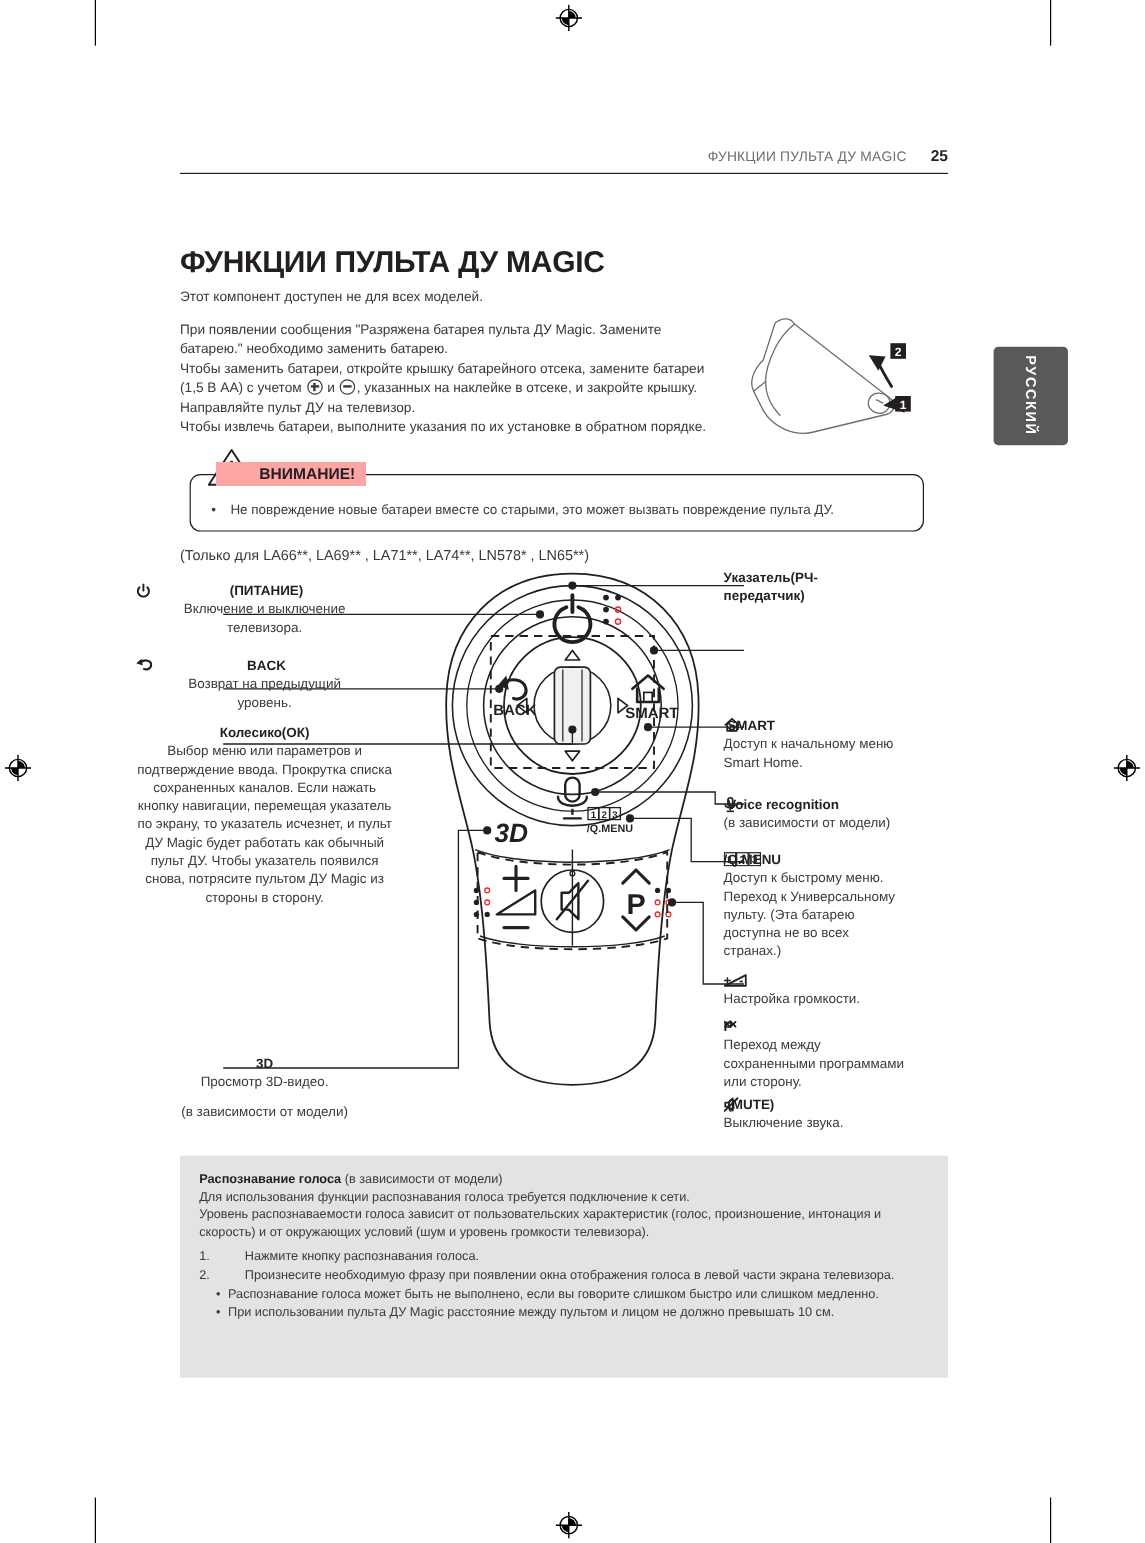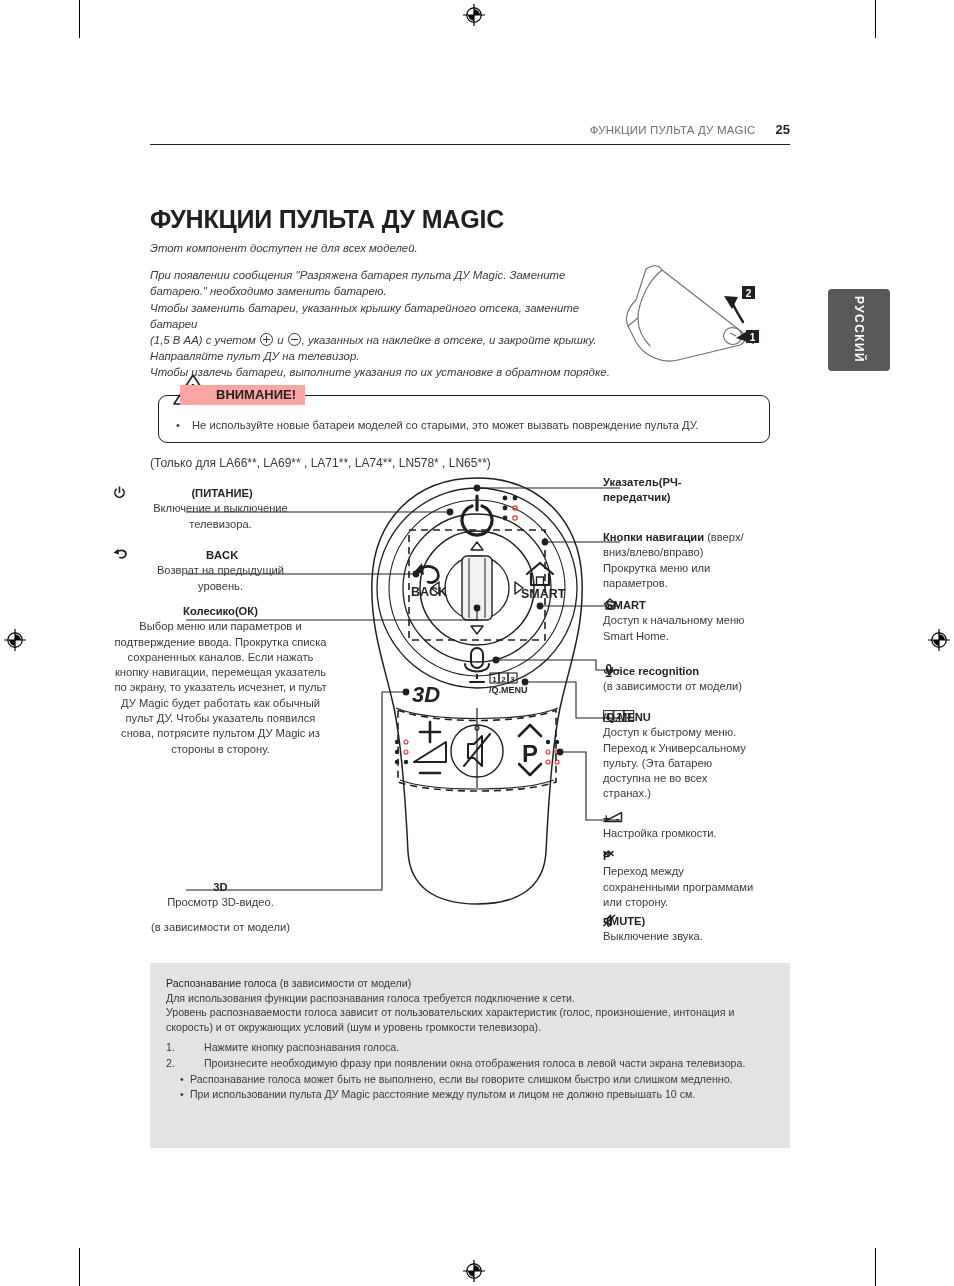--- a/index.html
+++ b/index.html
@@ -26,21 +26,21 @@
   .header-rule{position:absolute;left:150px;top:144px;width:640px;height:1.4px;background:#231f20;}
 
   
   .chapter-title{
     position:absolute;left:150px;top:188px;
     font-size:25px;font-weight:bold;letter-spacing:-0.2px;color:#231f20;
   }
 
   
   .intro{position:absolute;left:150px;top:240px;width:470px;font-size:11.4px;line-height:16.2px;color:#3a3a3c;}
-  .intro p{margin:0 0 11px 0;font-style:italic;}
+  .intro p{margin:0 0 11px 0;}
   .intro p.tight{margin:0;}
   .pm{display:inline-block;width:11px;height:11px;border:1px solid #3a3a3c;border-radius:50%;
       position:relative;vertical-align:-2px;margin:0 1px;}
   .pm::before{content:"";position:absolute;left:2px;top:4.5px;width:7px;height:1.2px;background:#3a3a3c;}
   .pm.plus::after{content:"";position:absolute;left:4.9px;top:2px;width:1.2px;height:7px;background:#3a3a3c;}
 
   
   .battery-fig{position:absolute;left:618px;top:252px;width:170px;height:120px;}
 
   
@@ -85,21 +85,21 @@
   .co.left-col{width:215px;text-align:center;}
 
   .ic{display:inline-block;vertical-align:-2px;}
 
   
   .infobox{
     position:absolute;left:150px;top:963px;width:640px;height:185px;
     background:#e3e3e3;box-sizing:border-box;padding:13px 16px 0 16px;
     font-size:10.6px;line-height:14.6px;color:#3a3a3c;
   }
-  .infobox .b{font-weight:normal;color:#231f20;}
+  .infobox .b{font-weight:bold;color:#231f20;}
   .infobox p{margin:0;}
   .infobox ol{margin:6px 0 0 0;padding:0;list-style:none;}
   .infobox ol li{display:flex;margin-bottom:1px;}
   .infobox ol li .num{flex:0 0 38px;}
   .infobox ul{margin:1px 0 0 0;padding:0;list-style:none;}
   .infobox ul li{display:flex;margin-bottom:1px;}
   .infobox ul li .dot{flex:0 0 24px;padding-left:14px;box-sizing:border-box;}
 </style>
 </head>
 <body>
@@ -150,21 +150,21 @@
   </div>
   <div class="header-rule"></div>
 
   <h1 class="chapter-title">ФУНКЦИИ ПУЛЬТА ДУ MAGIC</h1>
 
   <div class="intro">
     <p>Этот компонент доступен не для всех моделей.</p>
     <p class="tight">
       <span>При появлении сообщения "Разряжена батарея пульта ДУ Magic. Замените</span><br>
       <span>батарею." необходимо заменить батарею.</span><br>
-      <span>Чтобы заменить батареи, указанных крышку батарейного отсека, замените батареи</span><br>
+      <span>Чтобы заменить батареи, откройте крышку батарейного отсека, замените батареи</span><br>
       <span>(1,5 В АА) с учетом </span><span class="pm plus"></span><span> и </span><span class="pm"></span><span>, указанных на наклейке в отсеке, и закройте крышку.</span><br>
       <span>Направляйте пульт ДУ на телевизор.</span><br>
       <span>Чтобы извлечь батареи, выполните указания по их установке в обратном порядке.</span>
     </p>
   </div>
 
   <div class="battery-fig">
     <svg viewBox="0 0 170 120" width="170" height="120">
       <g fill="none" stroke="#6d6e71" stroke-width="1.1" stroke-linecap="round" stroke-linejoin="round">
         <path d="M28 17 C35 12 41 13 44 18 L124 80 C129 84 128 90 122 93 L60 108 C44 112 26 104 18 90 L10 74 C6 66 10 56 18 48 Z"></path>
@@ -193,21 +193,21 @@
   <div class="caution-tri">
     <svg viewBox="0 0 42 34" width="42" height="34">
       <path d="M21 3 L40 32 L2 32 Z" fill="#fff" stroke="#231f20" stroke-width="1.6" stroke-linejoin="round"></path>
       <rect x="19.8" y="12" width="2.4" height="11" fill="#231f20"></rect>
       <rect x="19.8" y="25.5" width="2.4" height="2.6" fill="#231f20"></rect>
     </svg>
   </div>
   <div class="caution-legend">ВНИМАНИЕ!</div>
   <div class="caution-body">
     <span class="bullet">•</span>
-    <span>Не используйте новые батареи моделей со старыми, это может вызвать повреждение пульта ДУ.</span>
+    <span>Не повреждение новые батареи вместе со старыми, это может вызвать повреждение пульта ДУ.</span>
   </div>
 
   <div class="models">(Только для LA66**, LA69** , LA71**, LA74**, LN578* , LN65**)</div>
 
   <div class="diagram">
     <svg width="954" height="480" viewBox="0 0 954 480">
       <g id="remote-body" stroke="#231f20" fill="none">
 
         <path d="M477 8
                  C541 8 580 52 582 110
@@ -404,27 +404,20 @@
     </div>
     <div class="co left-col" style="left:113px;top:450px;">
       <span>(в зависимости от модели)</span>
     </div>
 
     <div class="co right-col" style="left:603px;top:5px;">
       <span class="hd">Указатель(РЧ-</span><br>
       <span class="hd">передатчик)</span>
     </div>
 
-    <div class="co right-col" style="left:603px;top:60px;">
-      <span class="hd">Кнопки навигации</span>
-      <span>(вверх/</span><br>
-      <span>вниз/влево/вправо)</span><br>
-      <span>Прокрутка меню или</span><br>
-      <span>параметров.</span>
-    </div>
 
     <div class="co right-col" style="left:603px;top:128px;">
       <span class="ic">
         <svg width="14" height="12" viewBox="0 0 14 12">
             <path d="M1.4 6 L7 1 L12.6 6" fill="none" stroke="#231f20" stroke-width="1.5" stroke-linecap="round" stroke-linejoin="round"></path>
             <path d="M3 5.4 L3 11 L11 11 L11 5.4" fill="none" stroke="#231f20" stroke-width="1.5" stroke-linejoin="round"></path>
             <rect x="5.6" y="7.2" width="2.8" height="3.8" fill="none" stroke="#231f20" stroke-width="1"></rect>
           </svg>
       </span>
       <span class="hd">SMART</span><br>

